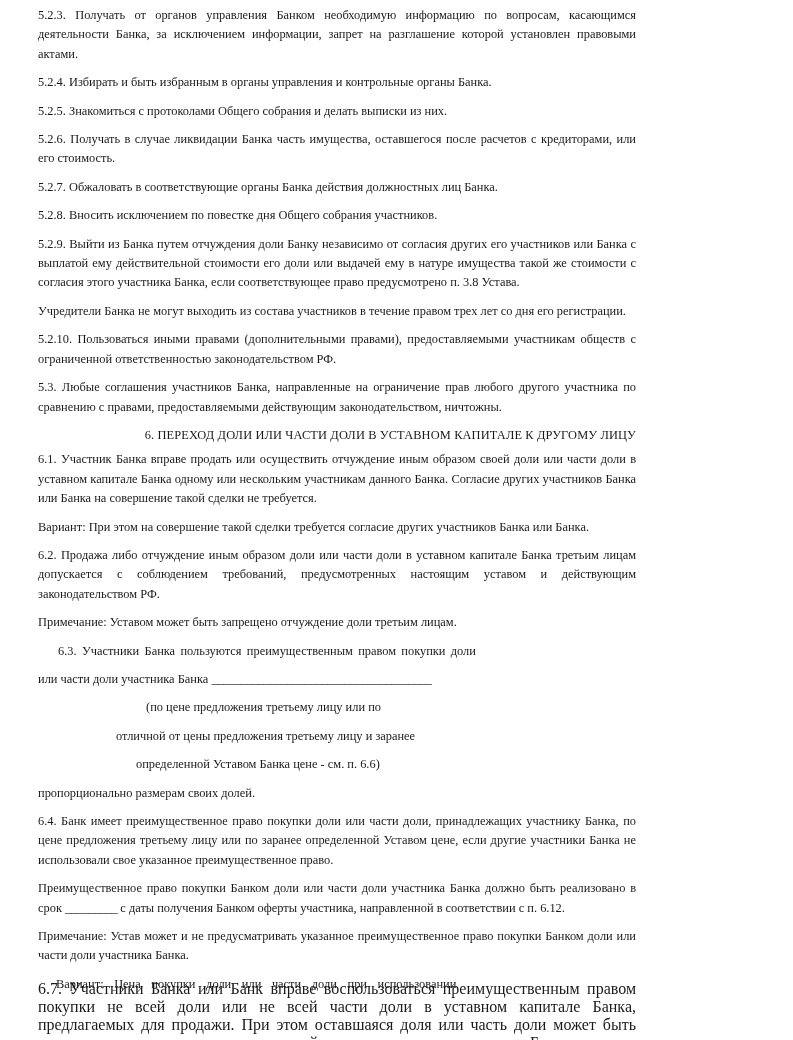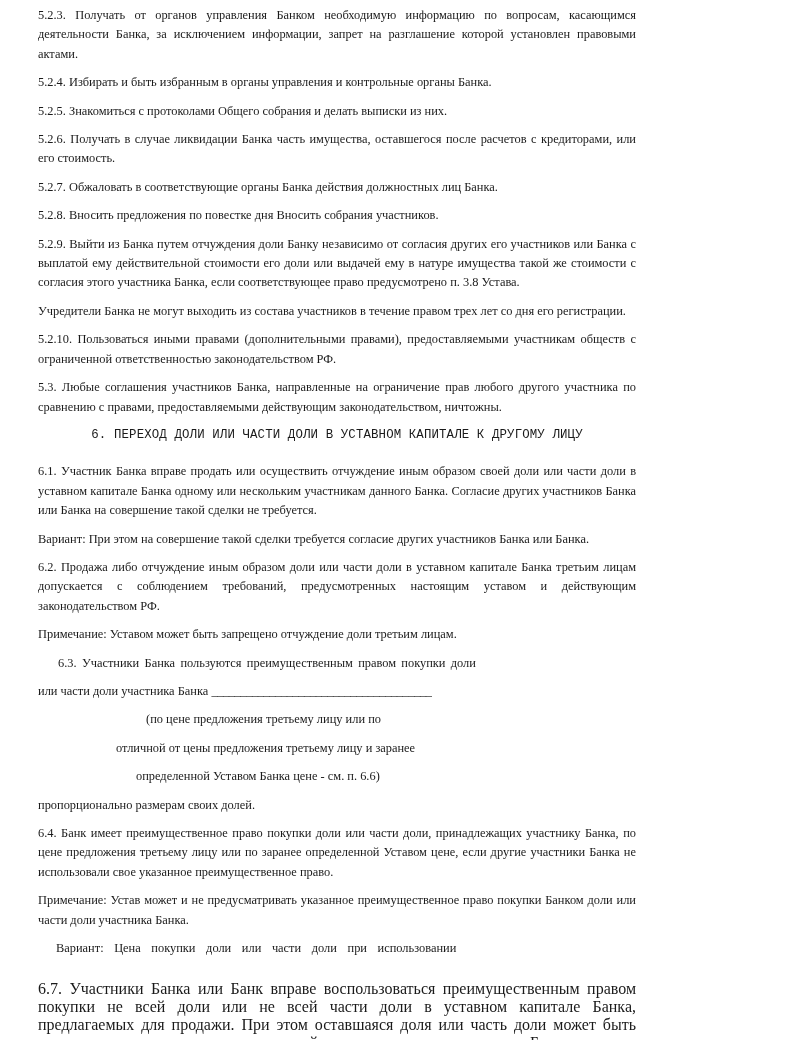--- a/index.html
+++ b/index.html
@@ -33,24 +33,23 @@
   p.para {
     margin: 0 0 9px 0;
     text-align: justify;
     text-indent: 0;
     -webkit-hyphens: none;
     hyphens: none;
   }
 
   
   p.heading {
-    margin: 0 0 17px 0;
-    text-align: center;
+    margin: 0 0 5px 0;
+    text-align: right;
     letter-spacing: 0.01em;
-    font-family: Liberation Mono, monospace;
   }
 
   
   p.loose-lead {
     margin: 0 0 9px 0;
     text-align: left;
     text-indent: 20px;
     word-spacing: 2.2px;
   }
   
@@ -107,21 +106,21 @@
     <p class="para">5.2.3. Получать от органов управления Банком необходимую информацию по вопросам, касающимся деятельности Банка, за исключением информации, запрет на разглашение которой установлен правовыми актами.</p>
 
     <p class="para">5.2.4. Избирать и быть избранным в органы управления и контрольные органы Банка.</p>
 
     <p class="para">5.2.5. Знакомиться с протоколами Общего собрания и делать выписки из них.</p>
 
     <p class="para">5.2.6. Получать в случае ликвидации Банка часть имущества, оставшегося после расчетов с кредиторами, или его стоимость.</p>
 
     <p class="para">5.2.7. Обжаловать в соответствующие органы Банка действия должностных лиц Банка.</p>
 
-    <p class="para">5.2.8. Вносить предложения по повестке дня Вносить собрания участников.</p>
+    <p class="para">5.2.8. Вносить исключением по повестке дня Общего собрания участников.</p>
 
     <p class="para">5.2.9. Выйти из Банка путем отчуждения доли Банку независимо от согласия других его участников или Банка с выплатой ему действительной стоимости его доли или выдачей ему в натуре имущества такой же стоимости с согласия этого участника Банка, если соответствующее право предусмотрено п. 3.8 Устава.</p>
 
     <p class="para">Учредители Банка не могут выходить из состава участников в течение правом трех лет со дня его регистрации.</p>
 
     <p class="para">5.2.10. Пользоваться иными правами (дополнительными правами), предоставляемыми участникам обществ с ограниченной ответственностью законодательством РФ.</p>
 
     <p class="para">5.3. Любые соглашения участников Банка, направленные на ограничение прав любого другого участника по сравнению с правами, предоставляемыми действующим законодательством, ничтожны.</p>
 
     <p class="heading">6. ПЕРЕХОД ДОЛИ ИЛИ ЧАСТИ ДОЛИ В УСТАВНОМ КАПИТАЛЕ К ДРУГОМУ ЛИЦУ</p>
@@ -141,20 +140,21 @@
     <p class="note-center-1">(по цене предложения третьему лицу или по</p>
 
     <p class="note-center-2">отличной от цены предложения  третьему лицу и заранее</p>
 
     <p class="note-center-3">определенной Уставом Банка цене - см. п. 6.6)</p>
 
     <p class="para">пропорционально размерам своих долей.</p>
 
     <p class="para">6.4. Банк имеет преимущественное право покупки доли или части доли, принадлежащих участнику Банка, по цене предложения третьему лицу или по заранее определенной Уставом цене, если другие участники Банка не использовали свое указанное преимущественное право.</p>
 
+    <p class="para"><span>Преимущественное право покупки Банком доли или части доли участника Банка должно быть реализовано в срок </span><span class="blank">_________</span> <span>с даты получения Банком оферты участника, направленной в соответствии с п. 6.12.</span></p>
 
 
     <p class="para">Примечание: Устав может и не предусматривать указанное преимущественное право покупки Банком доли или части доли участника Банка.</p>
 
 
     <p class="spread-1">Вариант: Цена покупки доли или части доли при использовании</p>
 
   </div>
 
   <div class="clipped">

